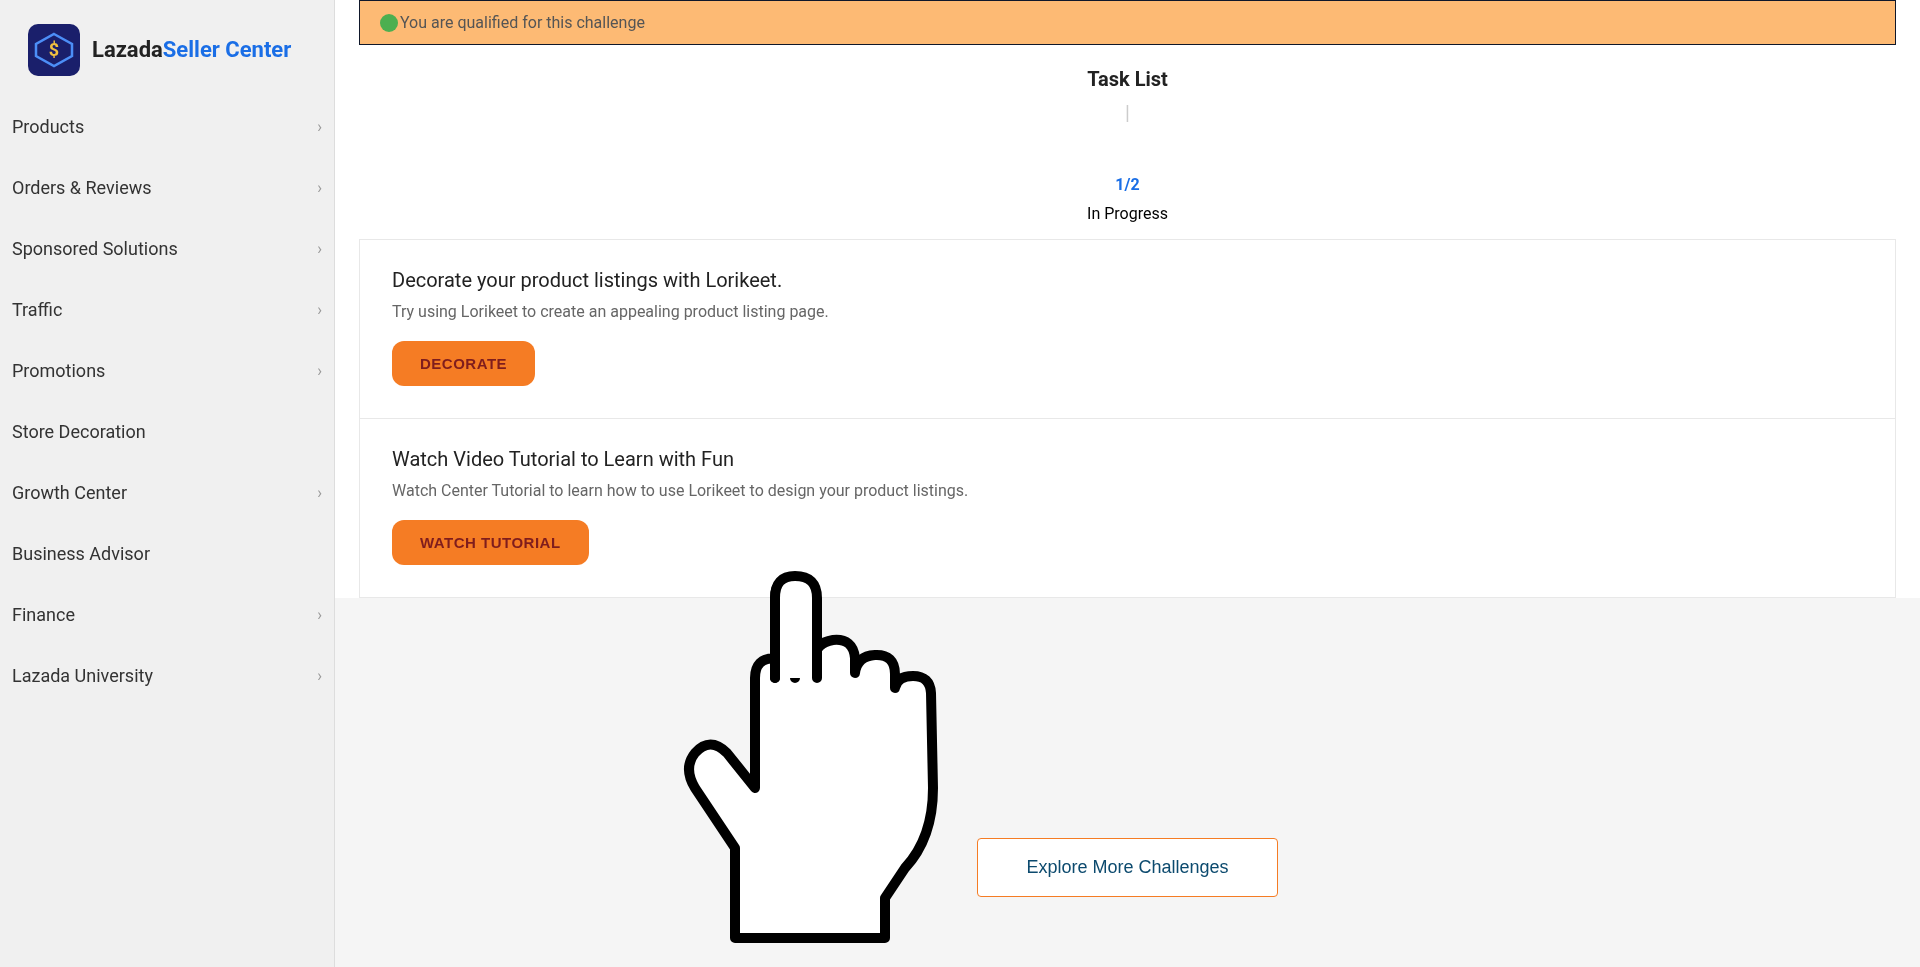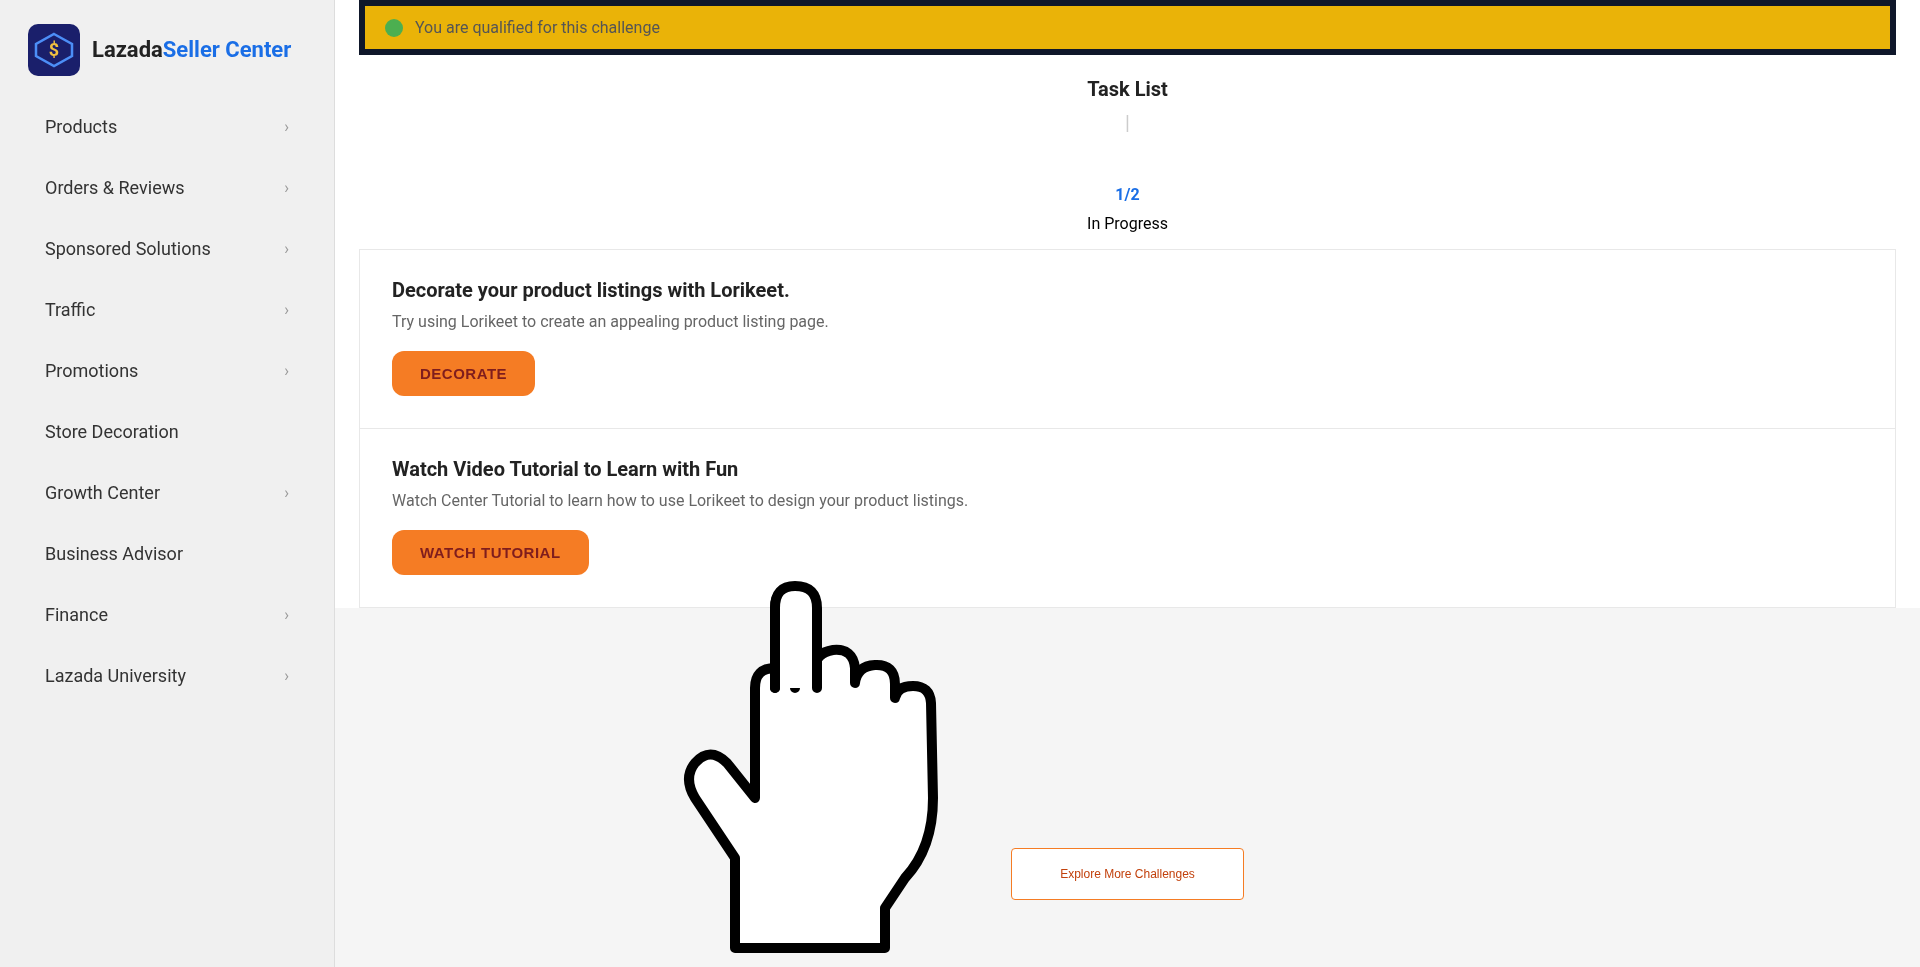--- a/index.html
+++ b/index.html
@@ -42,21 +42,21 @@
       line-height: 1.2;
     }
     .nav-list {
       list-style: none;
       flex: 1;
     }
     .nav-item {
       display: flex;
       align-items: center;
       justify-content: space-between;
-      padding: 20px 45px;
+      padding: 20px 12px;
       cursor: pointer;
       font-size: 18px;
       color: #333;
       border-bottom: none;
     }
     .nav-item .chevron {
       color: #999;
       font-size: 16px;
     }
 
@@ -65,27 +65,27 @@
       flex: 1;
       background: #fff;
       overflow-y: auto;
       display: flex;
       flex-direction: column;
       position: relative;
     }
 
     
     .top-bar {
-      background: #eab308;
-      border: 6px solid #0f172a;
+      background: #fdba74;
+      border: 1px solid #0f172a;
       margin: 0 24px;
       padding: 12px 20px;
       display: flex;
       align-items: center;
-      gap: 12px;
+      gap: 2px;
     }
     .green-dot {
       width: 18px;
       height: 18px;
       background: #4caf50;
       border-radius: 50%;
       flex-shrink: 0;
     }
     .top-bar-text {
       font-size: 16px;
@@ -129,21 +129,21 @@
     }
     .task-card + .task-card {
       margin-top: 0;
       border-top: none;
     }
     .task-card:first-of-type {
       border-radius: 4px 4px 0 0;
     }
     .task-card-title {
       font-size: 20px;
-      font-weight: 700;
+      font-weight: 400;
       color: #222;
       margin-bottom: 10px;
     }
     .task-card-desc {
       font-size: 16px;
       color: #666;
       margin-bottom: 20px;
     }
     .btn-orange {
       background: #f57c24;
@@ -178,25 +178,25 @@
     }
 
     
     .explore-btn-wrapper {
       display: flex;
       justify-content: center;
       padding-top: 240px;
     }
     .btn-explore {
       border: 1.5px solid #f57c24;
-      color: #c2410c;
+      color: #0c4a6e;
       background: #fff;
       border-radius: 4px;
       padding: 18px 48px;
-      font-size: 12px;
+      font-size: 18px;
       cursor: pointer;
       font-weight: 400;
     }
   </style>
 </head>
 <body>
 
 <div id="sidebar">
   <div id="logo-area">
 

